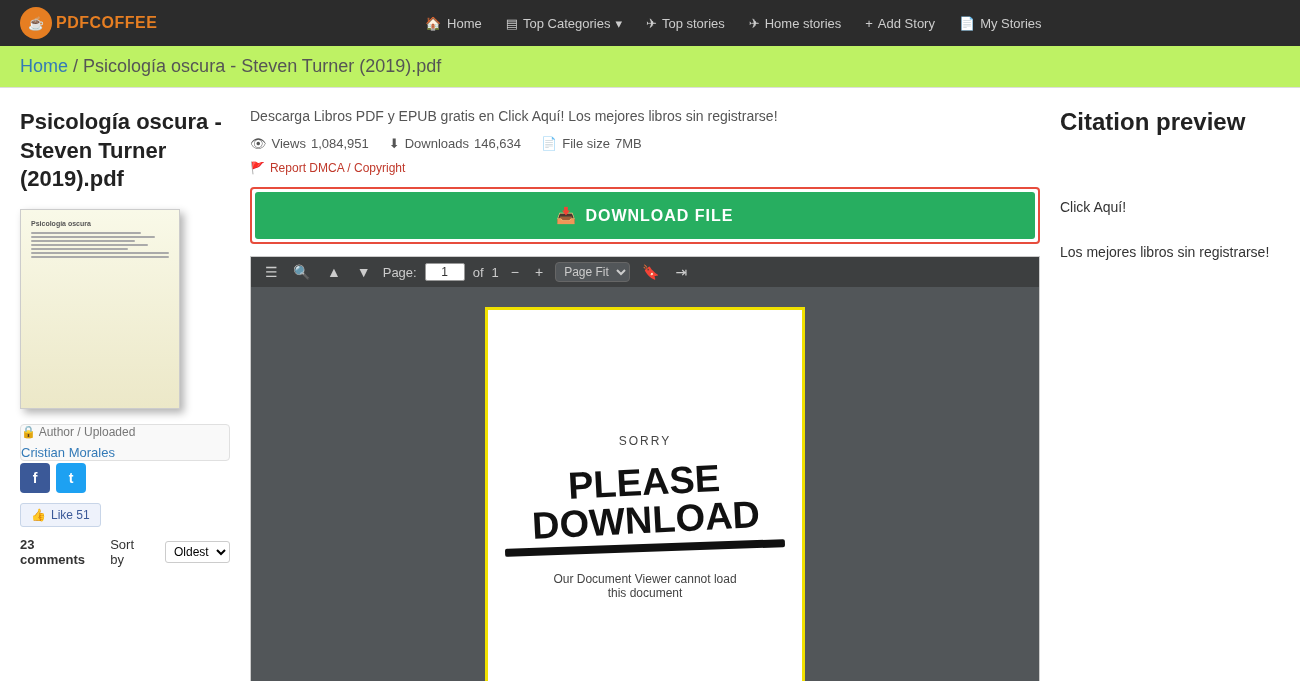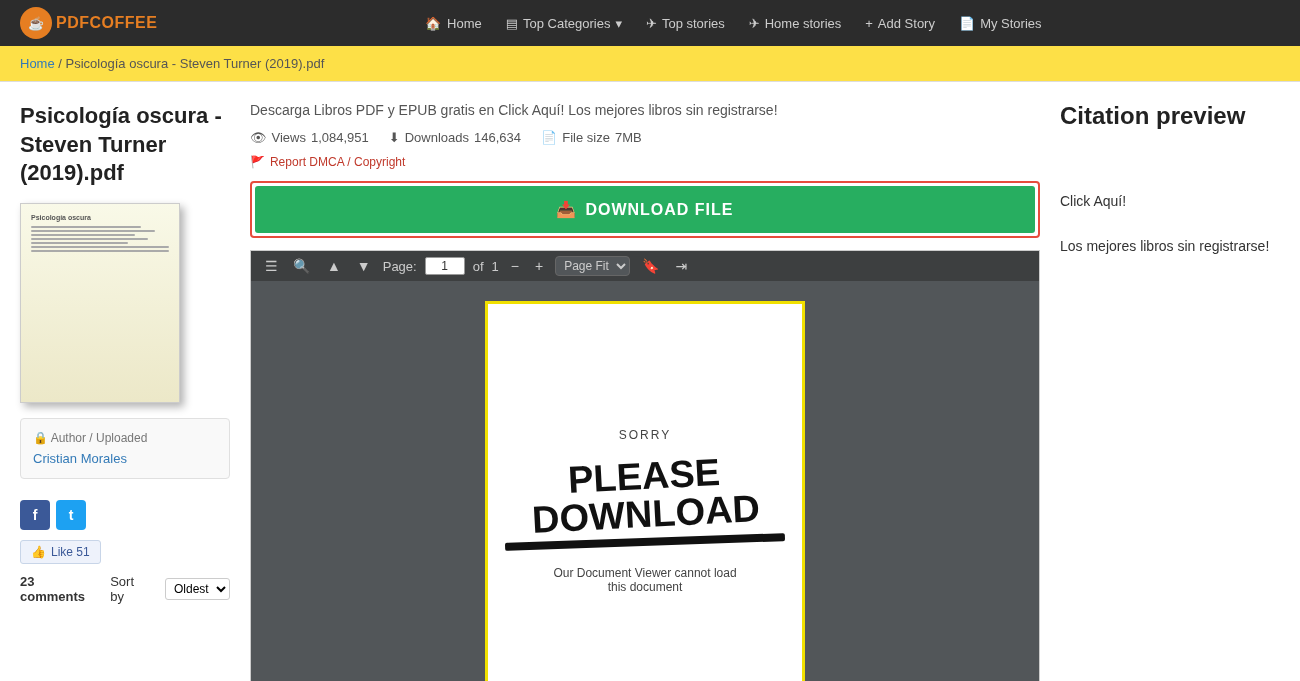--- a/index.html
+++ b/index.html
@@ -47,23 +47,23 @@
       padding: 6px 10px;
       display: flex;
       align-items: center;
       gap: 5px;
       font-size: 13px;
     }
     .nav-icon { font-size: 13px; }
 
     
     .breadcrumb-bar {
-      background: #fde047;
+      background: #bef264;
       padding: 10px 20px;
-      font-size: 13px;
+      font-size: 18px;
       color: #555;
       border-bottom: 1px solid #ddd;
     }
     .breadcrumb-bar a { color: #337ab7; text-decoration: none; }
 
     
     .main-container {
       display: flex;
       padding: 20px;
       gap: 20px;
@@ -122,22 +122,22 @@
     .thumb-line:nth-child(1) { width: 80%; }
     .thumb-line:nth-child(2) { width: 90%; }
     .thumb-line:nth-child(3) { width: 75%; }
     .thumb-line:nth-child(4) { width: 85%; }
     .thumb-line:nth-child(5) { width: 70%; }
 
     .author-box {
       background: #f9f9f9;
       border: 1px solid #e0e0e0;
       border-radius: 4px;
-      padding: 12px;
-      margin-bottom: 21px;
+      padding: 0;
+      margin-bottom: 2px;
     }
     .author-label {
       font-size: 12px;
       color: #777;
       margin-bottom: 5px;
     }
     .author-name {
       color: #337ab7;
       font-size: 13px;
       text-decoration: none;

